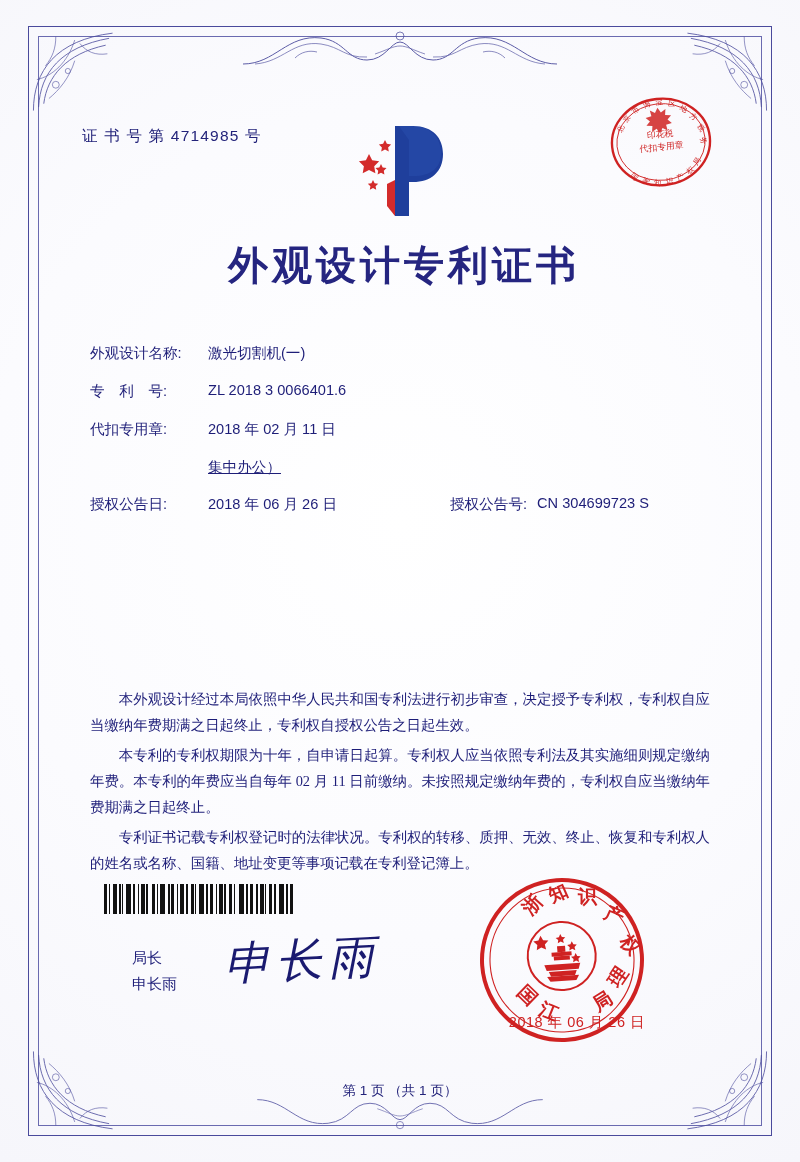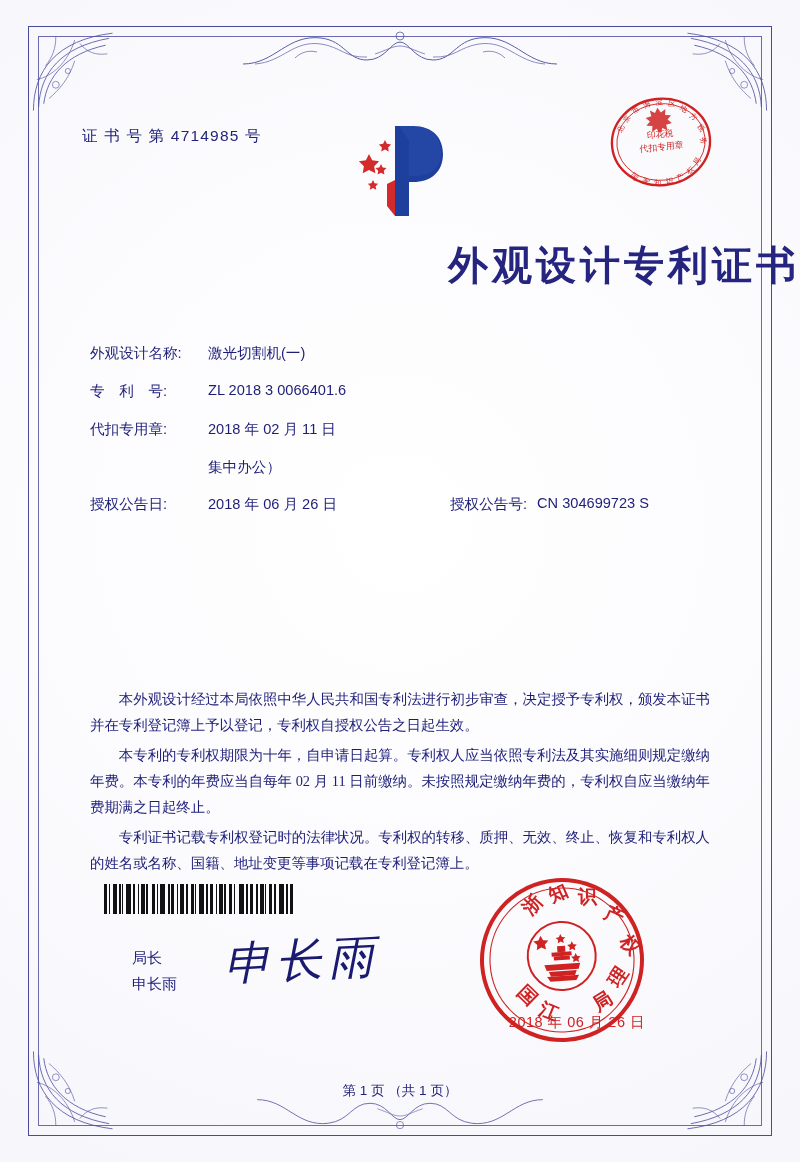--- a/index.html
+++ b/index.html
@@ -55,38 +55,38 @@
   }
   .logo svg{width:100%;height:100%;display:block;}
 
   .seal-top{
     position:absolute;right:85px;top:88px;width:108px;height:108px;
   }
   .seal-top svg{width:100%;height:100%;display:block;}
 
   .title{
     position:absolute;left:8px;right:0;top:238px;
-    text-align:right;
+    text-align:center;
     font-size:40px;font-weight:bold;letter-spacing:4px;
     color:#252580;
     font-family:"Liberation Serif","DejaVu Serif",serif;
   }
 
   
   .fields{
     position:absolute;left:90px;top:344px;width:620px;
     font-size:14.6px;color:#1e1e78;
     font-family:"Liberation Sans","DejaVu Sans",sans-serif;
   }
   .f-row{display:flex;align-items:flex-start;margin-bottom:19px;}
   .f-label{
     flex:0 0 118px;white-space:pre;letter-spacing:0px;
   }
   .f-value{flex:1 1 auto;}
-  .f-sub{margin-left:118px;margin-top:10px;}
+  .f-sub{margin-left:118px;margin-top:10px;text-decoration:underline;}
   .row-two{display:flex;margin-bottom:6px;}
   .row-two .col{display:flex;}
   .row-two .col.first{flex:0 0 360px;}
   .row-two .col .f-label{flex:0 0 118px;}
   .row-two .col.second .f-label{flex:0 0 auto;margin-right:10px;}
 
   
   .body-text{
     position:absolute;left:90px;top:686px;width:620px;
     font-size:14.4px;line-height:26px;color:#1d1d78;
@@ -293,21 +293,21 @@
       </div>
       <div class="col second">
         <div class="f-label">授权公告号:</div>
         <div class="f-value">CN 304699723 S</div>
       </div>
     </div>
 
   </div>
 
   <div class="body-text">
-    <p>本外观设计经过本局依照中华人民共和国专利法进行初步审查，决定授予专利权，颁发本证书并在专利登记簿上予以登记，专利权自授权公告之日起生效。</p>
+    <p>本外观设计经过本局依照中华人民共和国专利法进行初步审查，决定授予专利权，专利权自应当缴纳年费期满之日起终止，专利权自授权公告之日起生效。</p>
     <p>本专利的专利权期限为十年，自申请日起算。专利权人应当依照专利法及其实施细则规定缴纳年费。本专利的年费应当自每年 02 月 11 日前缴纳。未按照规定缴纳年费的，专利权自应当缴纳年费期满之日起终止。</p>
     <p>专利证书记载专利权登记时的法律状况。专利权的转移、质押、无效、终止、恢复和专利权人的姓名或名称、国籍、地址变更等事项记载在专利登记簿上。</p>
   </div>
 
   <div class="barcode">
     <i style="width:3px"></i>
       <i style="width:2px;background:transparent"></i>
     <i style="width:1px"></i>
       <i style="width:3px;background:transparent"></i>
     <i style="width:4px"></i>

